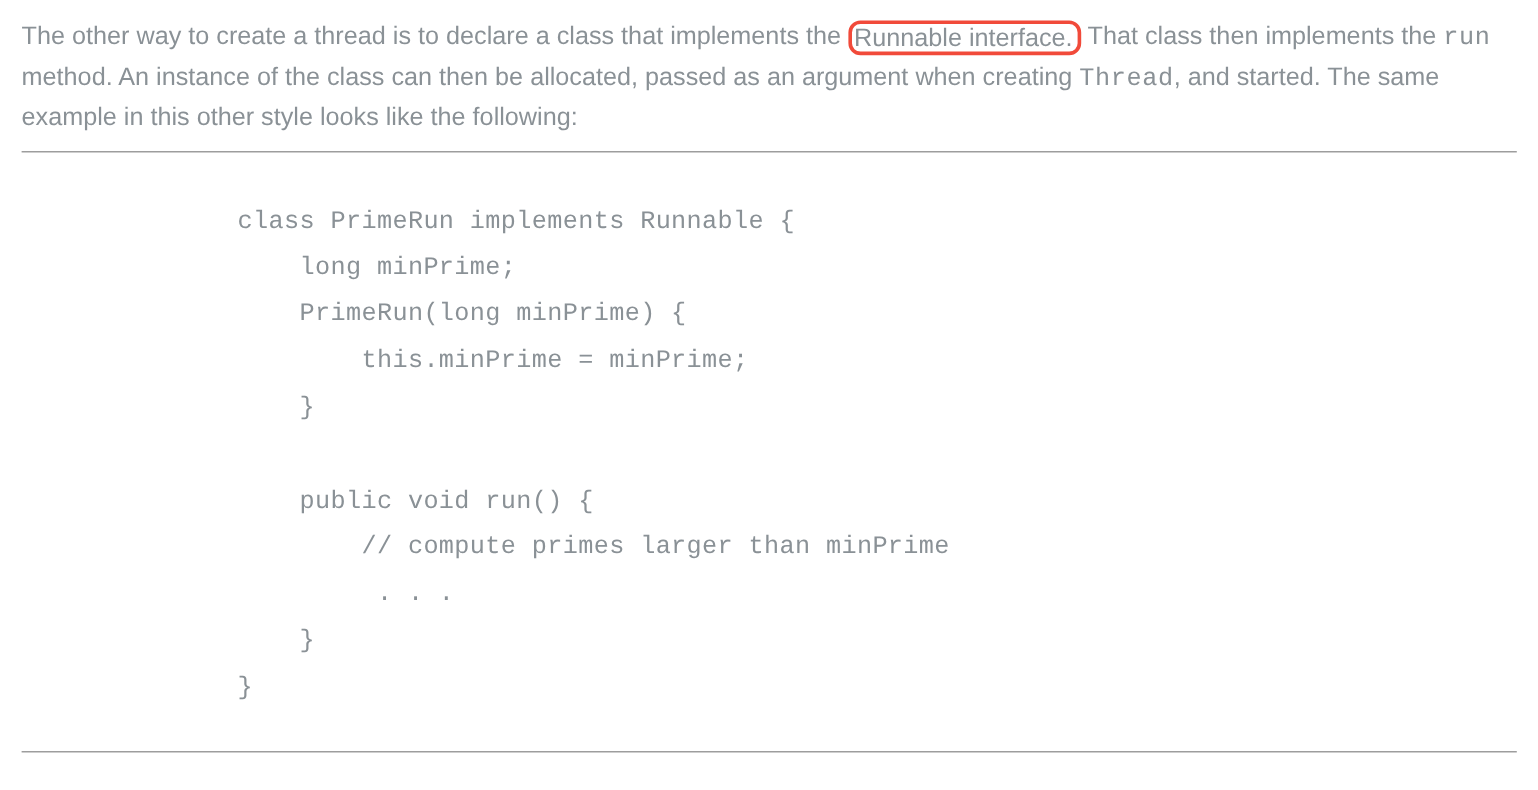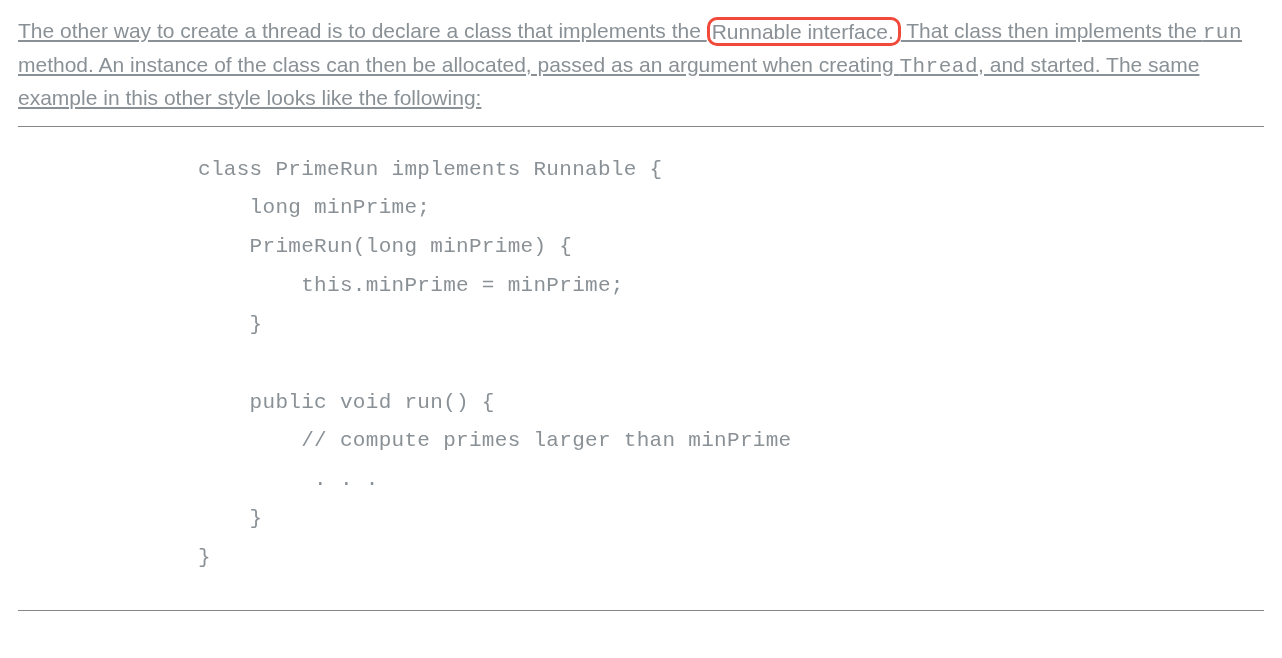--- a/index.html
+++ b/index.html
@@ -11,21 +11,20 @@
       font-family: -apple-system, BlinkMacSystemFont, "Segoe UI", Helvetica, Arial, sans-serif;
       background: #ffffff;
       color: #8a9196;
       padding: 15px 18px;
       width: 1282px;
       font-size: 21px;
       line-height: 1.5;
     }
     .description {
       margin-bottom: 12px;
-      text-decoration: underline;
     }
     .description .inline-code {
       font-family: "SFMono-Regular", Consolas, "Liberation Mono", Menlo, monospace;
       letter-spacing: 0.5px;
     }
     .highlight-box {
       display: inline-block;
       border: 3px solid #f14a3a;
       border-radius: 10px;
       padding: 0px 4px 0px 2px;
@@ -42,21 +41,21 @@
     hr.bottom-rule {
       border: none;
       border-top: 1px solid #868686;
       margin-top: 0;
     }
     pre.code-block {
       font-family: "SFMono-Regular", Consolas, "Liberation Mono", Menlo, monospace;
       font-size: 21px;
       line-height: 1.85;
       color: #8a9196;
-      padding: 24px 0 32px 180px;
+      padding: 40px 0 32px 180px;
       white-space: pre;
       letter-spacing: 0.3px;
     }
   </style>
 </head>
 <body>
 
 <p class="description">
   <span>The other way to create a thread is to declare a class that implements the </span><span class="highlight-box">Runnable interface.</span><span> That class then implements the </span><span class="inline-code">run</span><span> method. An instance of the class can then be allocated, passed as an argument when creating </span><span class="inline-code">Thread</span><span>, and started. The same example in this other style looks like the following:</span>
 </p>

